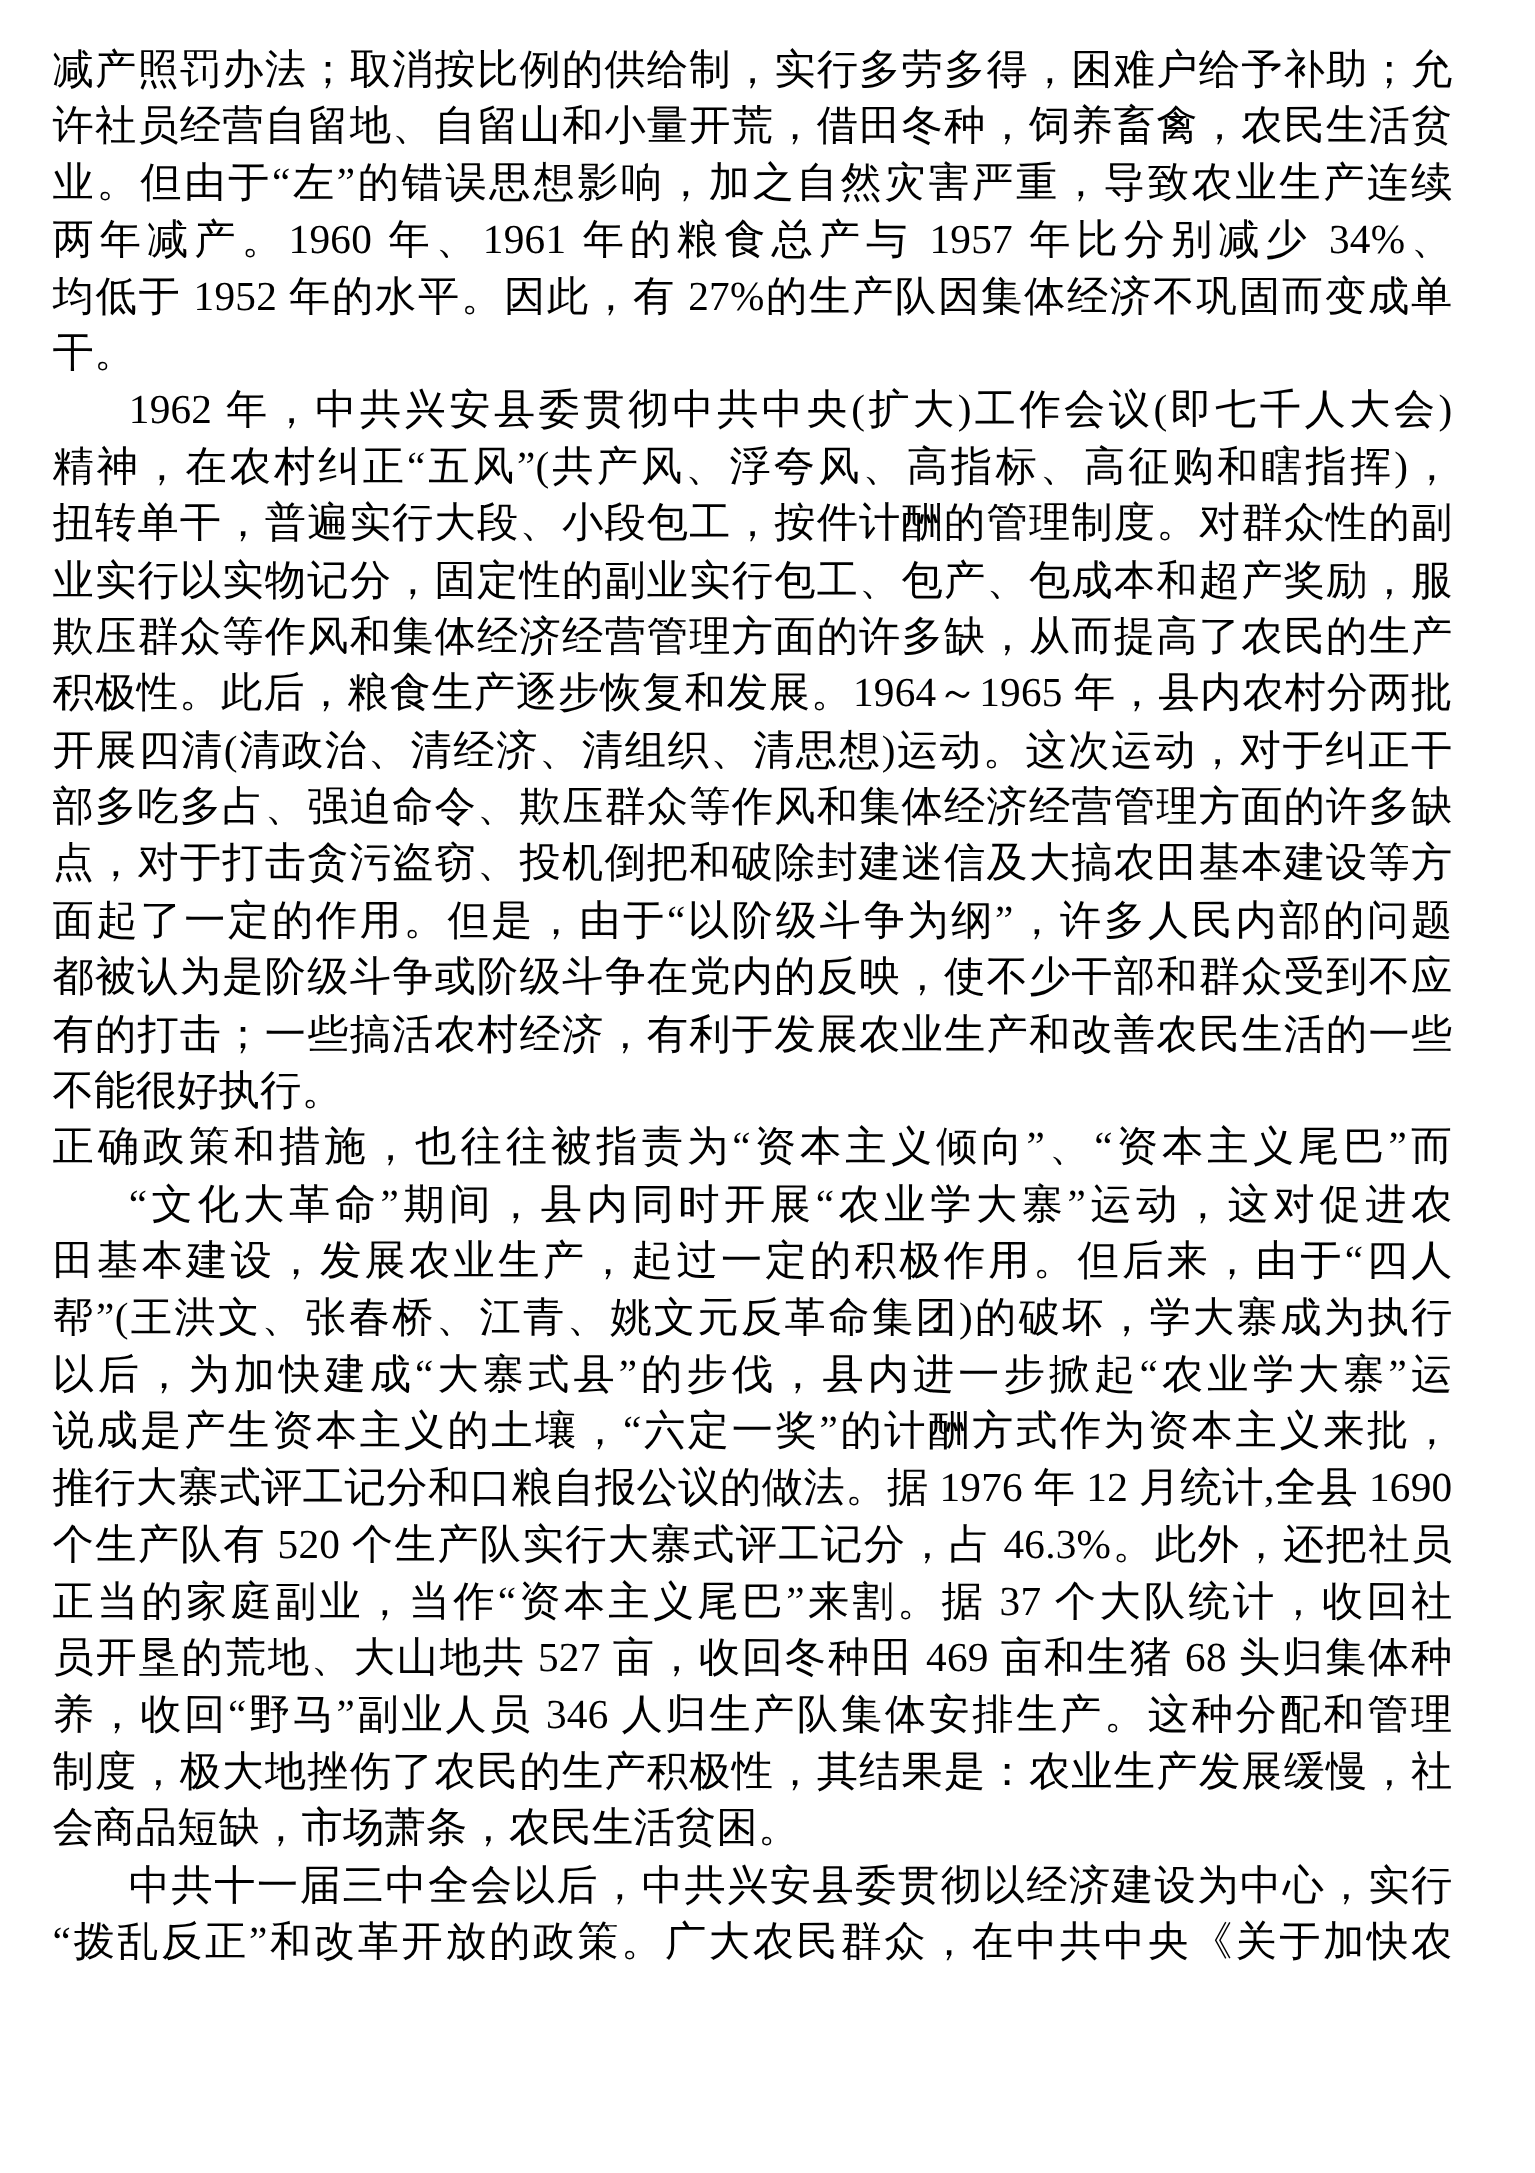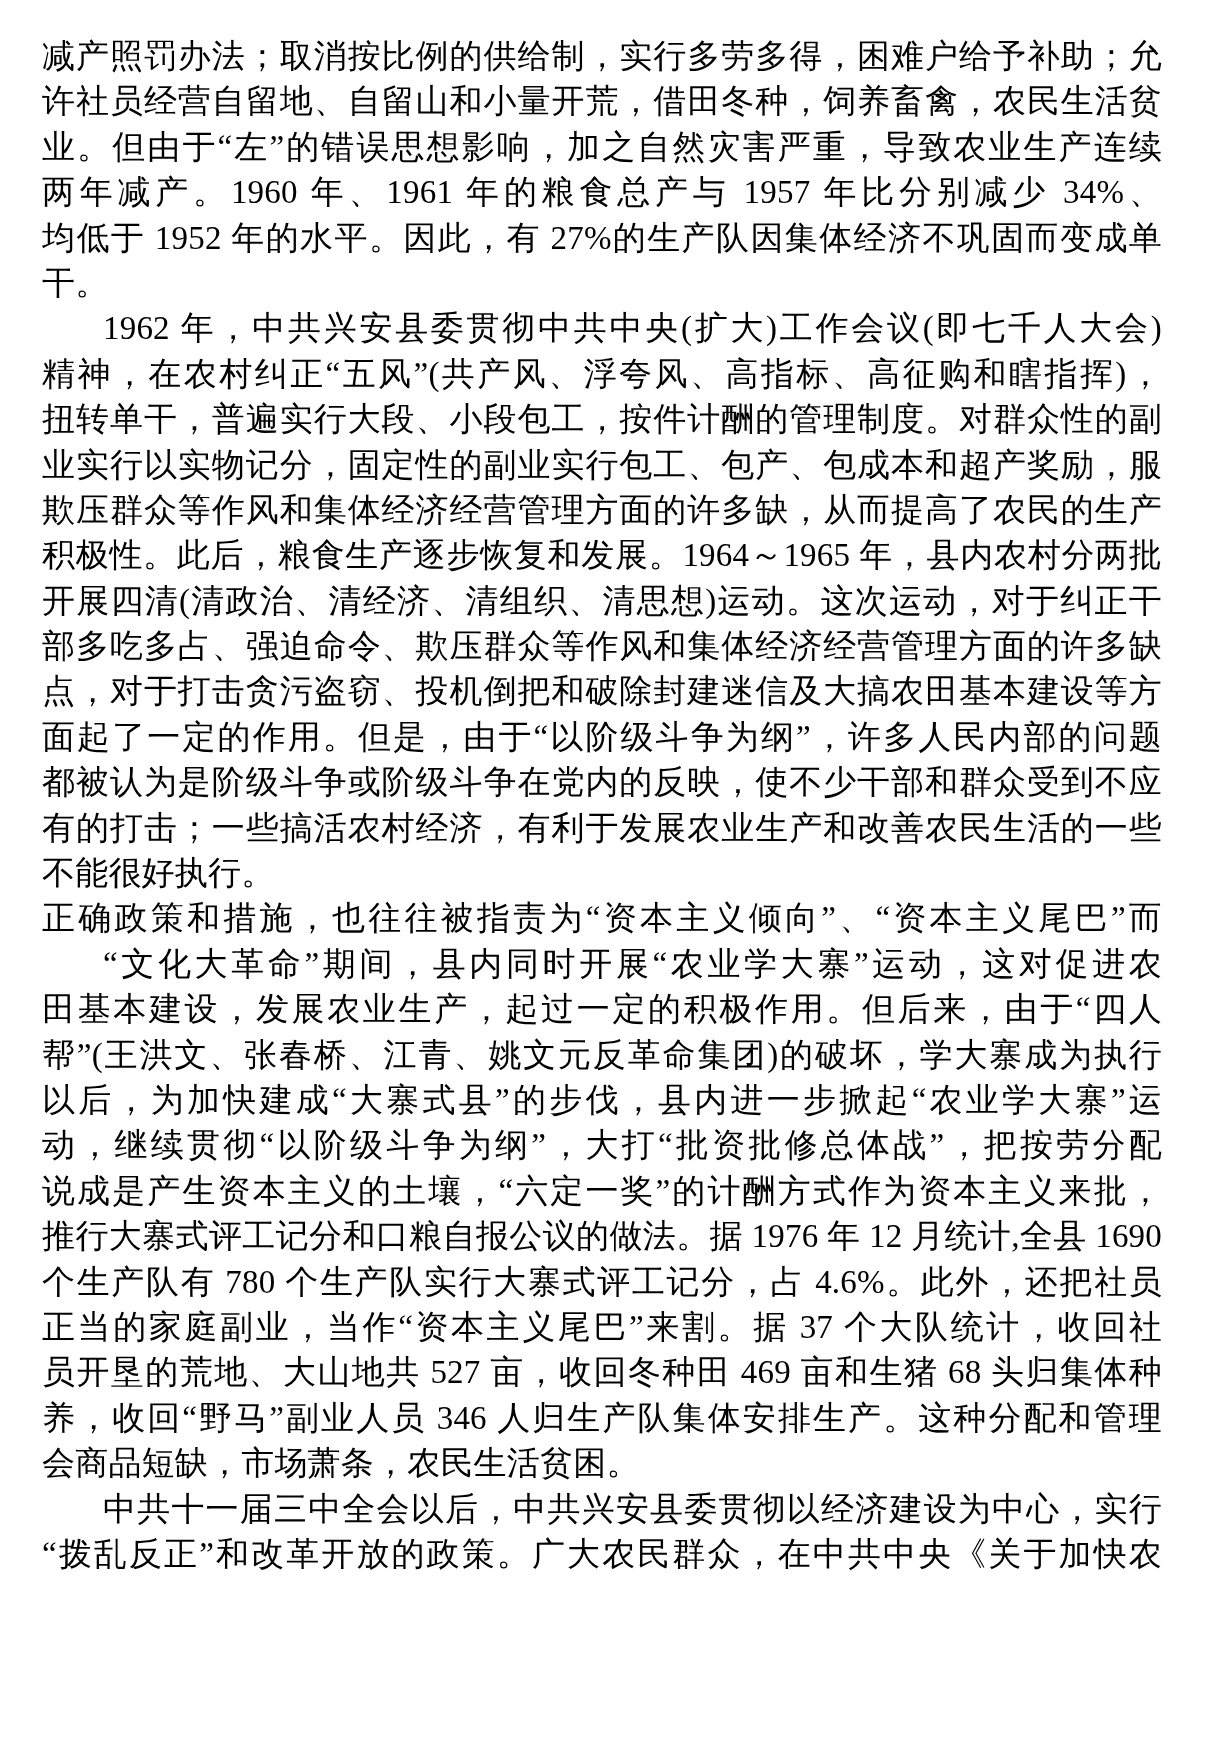--- a/index.html
+++ b/index.html
@@ -67,27 +67,27 @@
     <div class="line">有的打击；一些搞活农村经济，有利于发展农业生产和改善农民生活的一些</div>
     <div class="line end">不能很好执行。</div>
     <div class="line">正确政策和措施，也往往被指责为“资本主义倾向”、“资本主义尾巴”而</div>
   </div>
 
   <div class="para">
     <div class="line indent">“文化大革命”期间，县内同时开展“农业学大寨”运动，这对促进农</div>
     <div class="line">田基本建设，发展农业生产，起过一定的积极作用。但后来，由于“四人</div>
     <div class="line">帮”(王洪文、张春桥、江青、姚文元反革命集团)的破坏，学大寨成为执行</div>
     <div class="line">以后，为加快建成“大寨式县”的步伐，县内进一步掀起“农业学大寨”运</div>
-    <div class="line">动，继续贯彻“以阶级斗争为纲”，大打“批资批修总体战”，把按劳分配</div>
     <div class="line">说成是产生资本主义的土壤，“六定一奖”的计酬方式作为资本主义来批，</div>
     <div class="line">推行大寨式评工记分和口粮自报公议的做法。据 1976 年 12 月统计,全县 1690</div>
-    <div class="line">个生产队有 780 个生产队实行大寨式评工记分，占 4.6%。此外，还把社员</div>
+    <div class="line">个生产队有 520 个生产队实行大寨式评工记分，占 46.3%。此外，还把社员</div>
     <div class="line">正当的家庭副业，当作“资本主义尾巴”来割。据 37 个大队统计，收回社</div>
     <div class="line">员开垦的荒地、大山地共 527 亩，收回冬种田 469 亩和生猪 68 头归集体种</div>
     <div class="line">养，收回“野马”副业人员 346 人归生产队集体安排生产。这种分配和管理</div>
+    <div class="line">制度，极大地挫伤了农民的生产积极性，其结果是：农业生产发展缓慢，社</div>
     <div class="line end">会商品短缺，市场萧条，农民生活贫困。</div>
   </div>
 
   <div class="para">
     <div class="line indent">中共十一届三中全会以后，中共兴安县委贯彻以经济建设为中心，实行</div>
     <div class="line">“拨乱反正”和改革开放的政策。广大农民群众，在中共中央《关于加快农</div>
   </div>
 
 </div>
 

